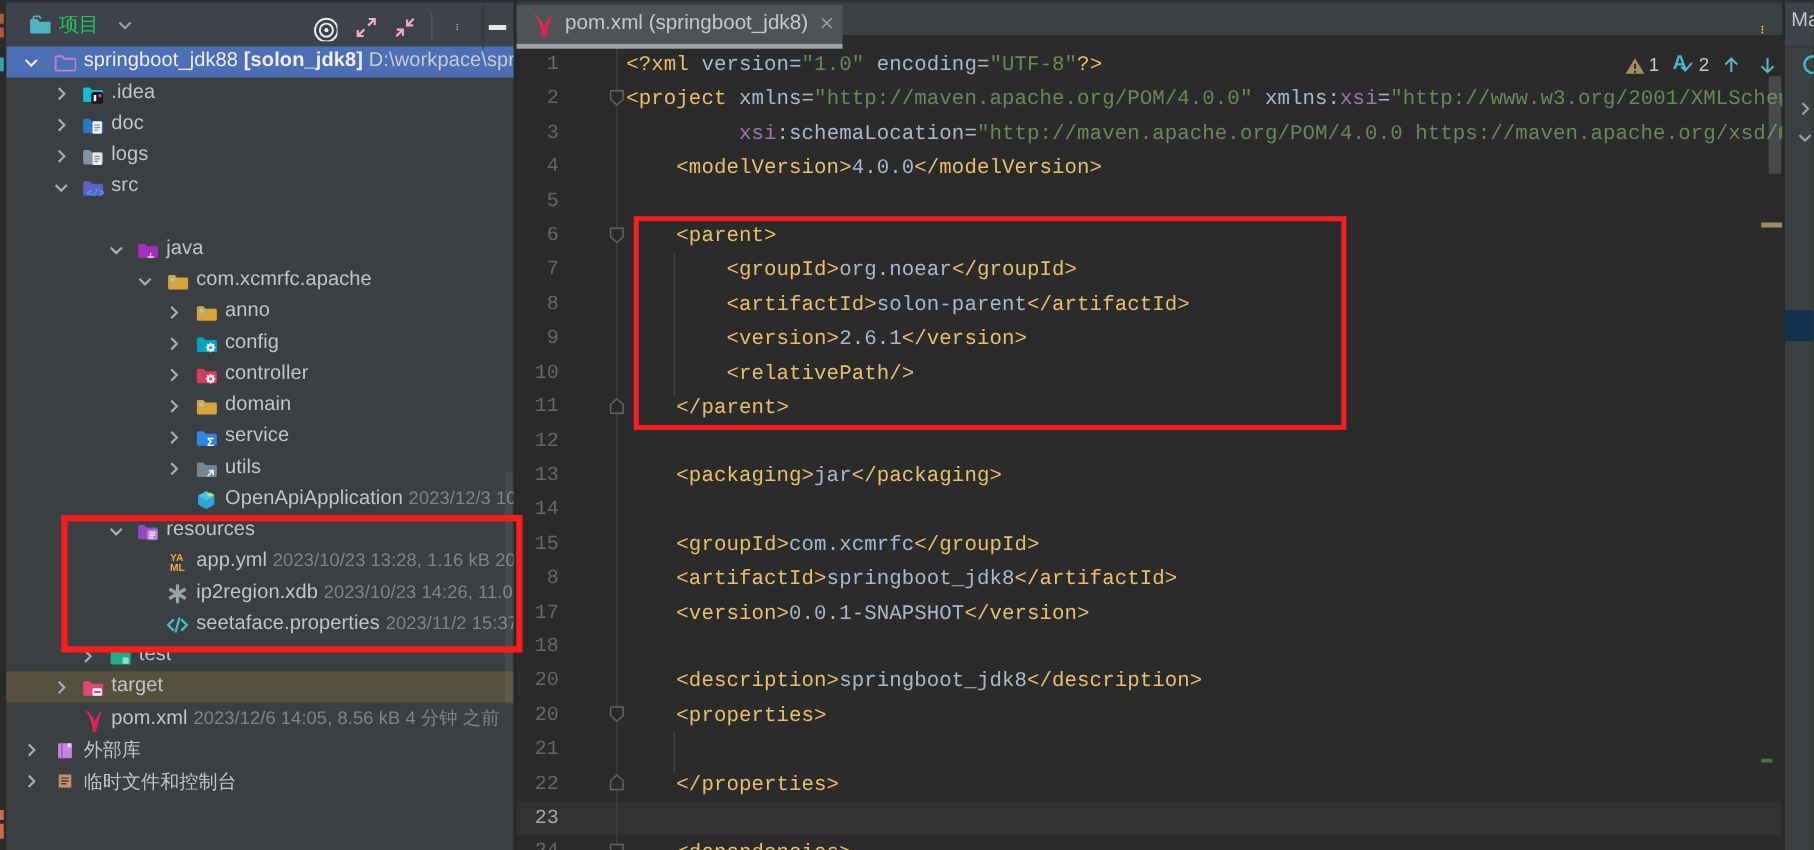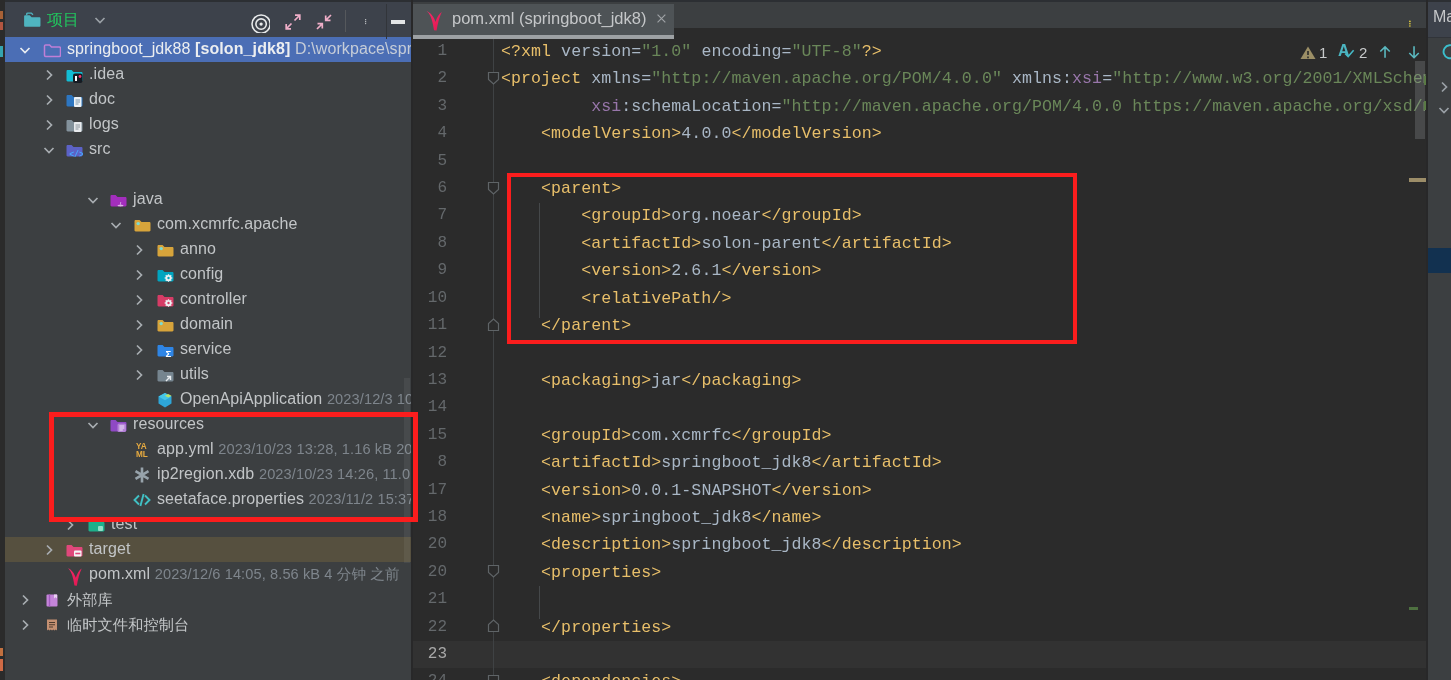--- a/index.html
+++ b/index.html
@@ -334,21 +334,20 @@
 <div class="ln" style="top:366.92px">13</div>
 <div class="cl" style="top:366.92px">    <span class="y">&lt;packaging&gt;</span>jar<span class="y">&lt;/packaging&gt;</span></div>
 <div class="ln" style="top:394.33px">14</div>
 <div class="ln" style="top:421.74px">15</div>
 <div class="cl" style="top:421.74px">    <span class="y">&lt;groupId&gt;</span>com.xcmrfc<span class="y">&lt;/groupId&gt;</span></div>
 <div class="ln" style="top:449.15px">8</div>
 <div class="cl" style="top:449.15px">    <span class="y">&lt;artifactId&gt;</span>springboot_jdk8<span class="y">&lt;/artifactId&gt;</span></div>
 <div class="ln" style="top:476.56px">17</div>
 <div class="cl" style="top:476.56px">    <span class="y">&lt;version&gt;</span>0.0.1-SNAPSHOT<span class="y">&lt;/version&gt;</span></div>
 <div class="ln" style="top:503.97px">18</div>
-<div class="cl" style="top:503.97px">    <span class="y">&lt;name&gt;</span>springboot_jdk8<span class="y">&lt;/name&gt;</span></div>
 <div class="ln" style="top:531.38px">20</div>
 <div class="cl" style="top:531.38px">    <span class="y">&lt;description&gt;</span>springboot_jdk8<span class="y">&lt;/description&gt;</span></div>
 <div class="ln" style="top:558.79px">20</div>
 <div class="cl" style="top:558.79px">    <span class="y">&lt;properties&gt;</span></div>
 <div class="ln" style="top:586.2px">21</div>
 <div class="ln" style="top:613.61px">22</div>
 <div class="cl" style="top:613.61px">    <span class="y">&lt;/properties&gt;</span></div>
 <div class="ln lncur" style="top:641.02px">23</div>
 <div class="ln" style="top:668.43px">24</div>
 <div class="cl" style="top:668.43px">    <span class="y">&lt;dependencies&gt;</span></div>

